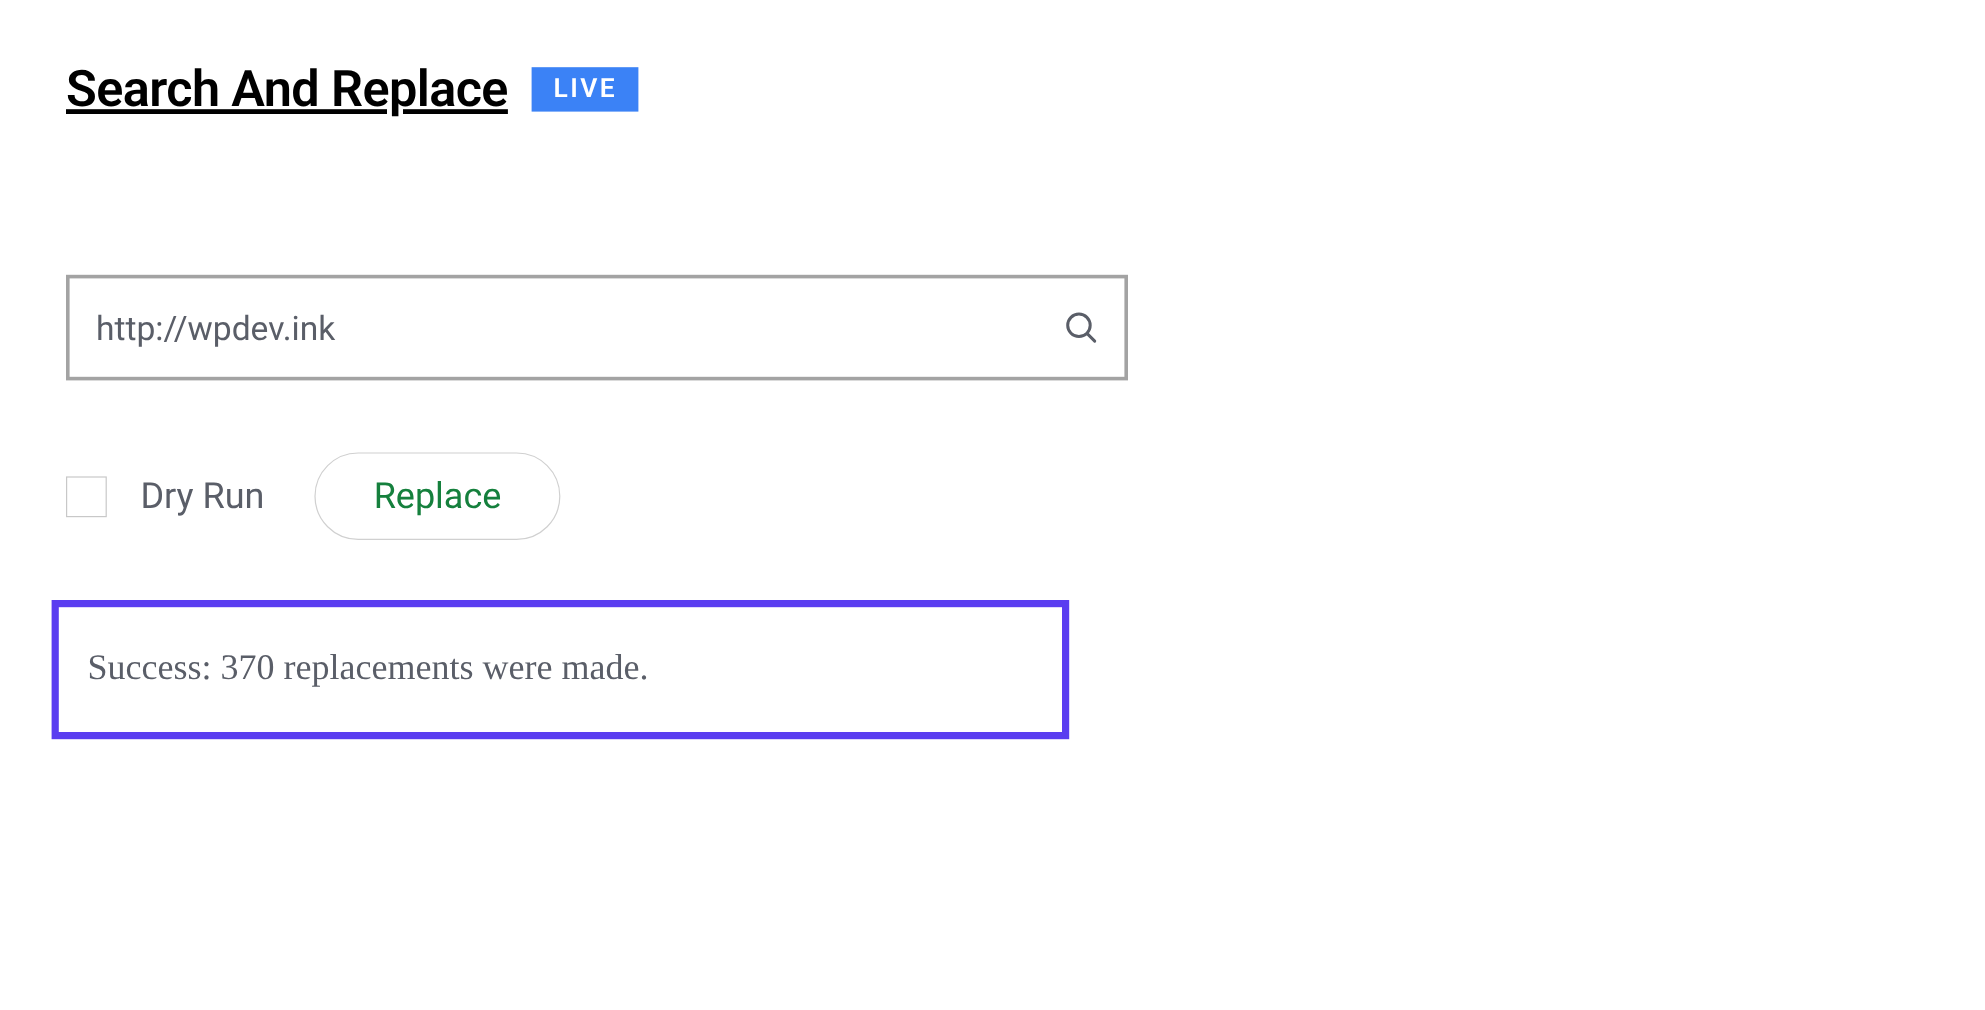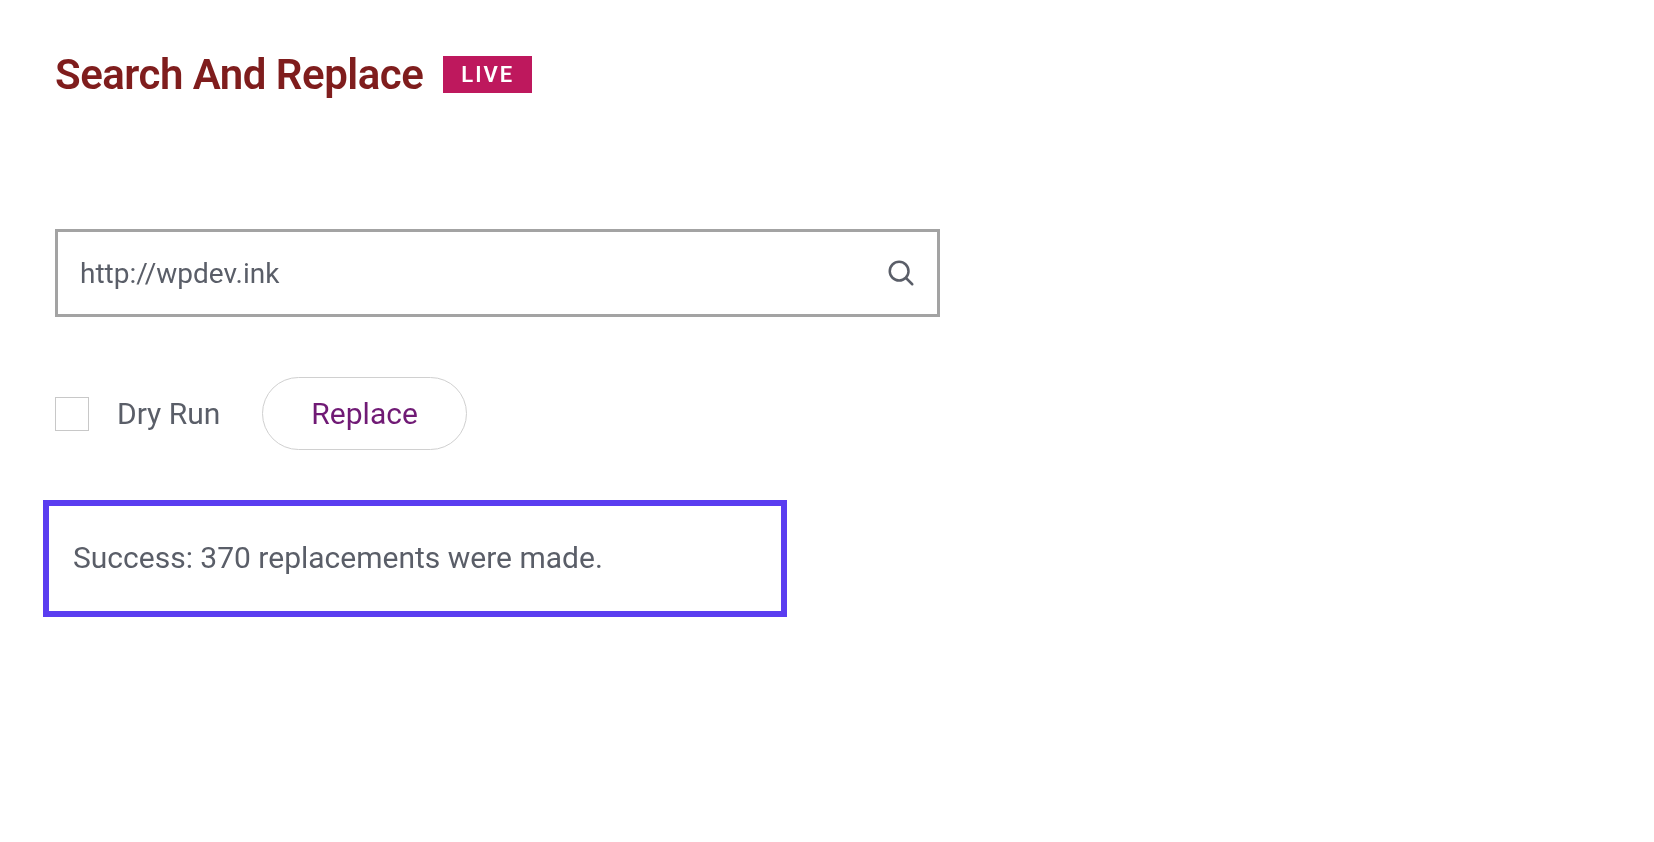--- a/index.html
+++ b/index.html
@@ -15,25 +15,26 @@
     }
     .header-row {
       display: flex;
       align-items: center;
       gap: 20px;
       margin-bottom: 130px;
     }
     .page-title {
       font-size: 42px;
       font-weight: 600;
-      color: #7f1d1d;
+      color: #000000;
       letter-spacing: -0.5px;
+      text-decoration: underline;
     }
     .live-badge {
-      background: #be185d;
+      background: #3b82f6;
       color: #ffffff;
       font-size: 22px;
       font-weight: 600;
       letter-spacing: 2px;
       padding: 6px 18px;
       display: inline-flex;
       align-items: center;
       justify-content: center;
     }
     .form-area {
@@ -92,33 +93,34 @@
       -webkit-appearance: none;
     }
     .checkbox-label {
       font-size: 30px;
       color: #5a5e68;
       cursor: pointer;
     }
     .replace-btn {
       border: 1px solid #d0d0d0;
       background: #ffffff;
-      color: #701a75;
+      color: #15803d;
       font-size: 30px;
       padding: 18px 48px;
       border-radius: 40px;
       cursor: pointer;
       font-family: inherit;
       margin-left: 14px;
     }
     .result-box {
       border: 6px solid #5a3df0;
       padding: 34px 24px 36px 24px;
-      width: 744px;
+      width: 848px;
       margin-left: -12px;
+      font-family: Liberation Serif, serif;
     }
     .result-text {
       font-size: 30px;
       color: #5a5e68;
     }
   </style>
 </head>
 <body>
 
 <div class="header-row">

